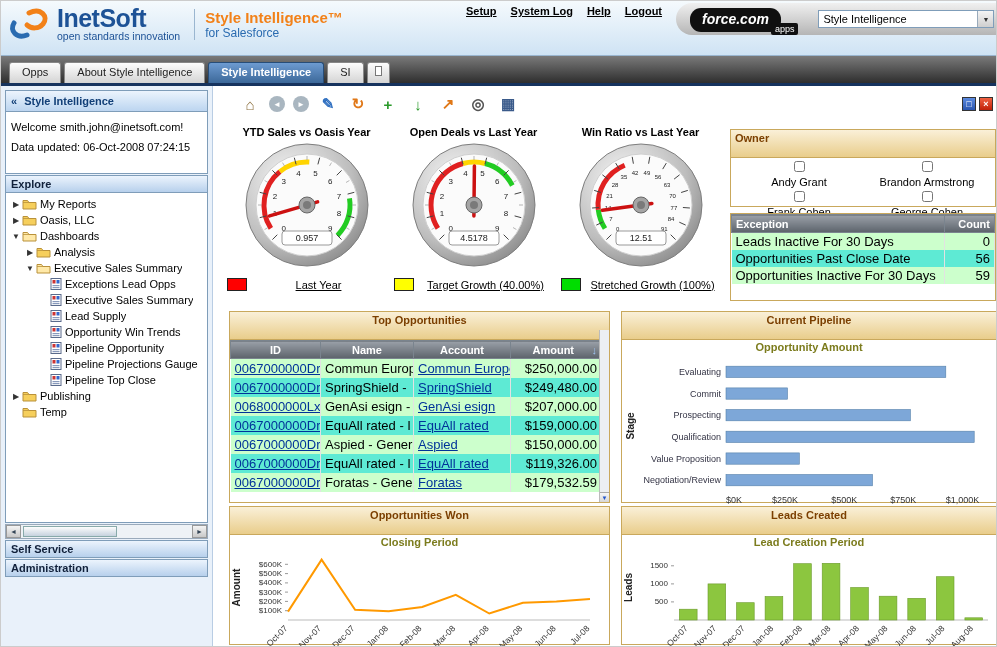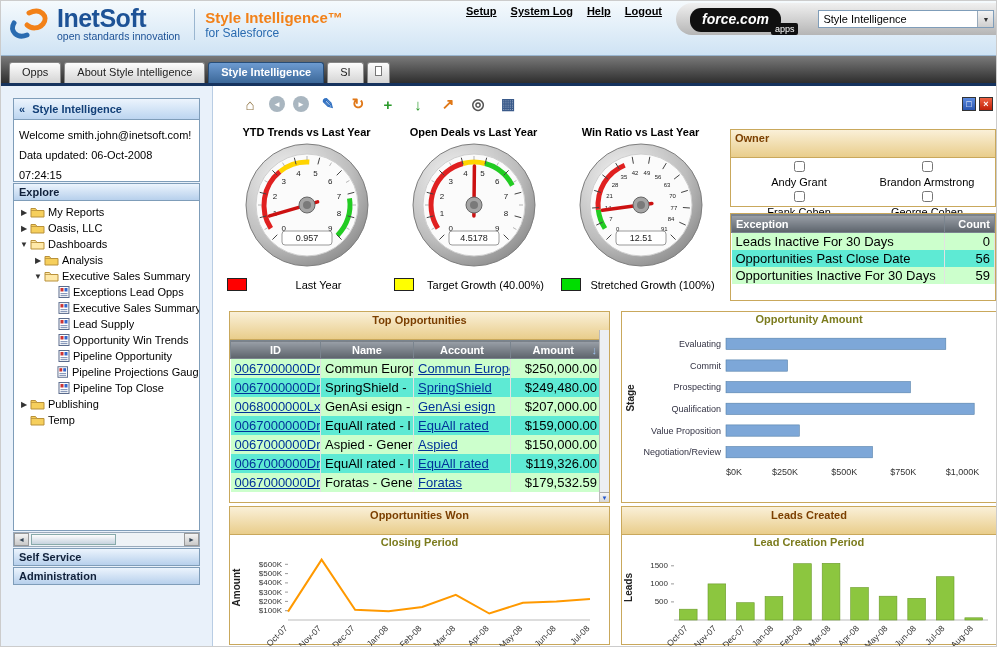--- a/index.html
+++ b/index.html
@@ -39,21 +39,21 @@
     border:1px solid #888;border-bottom:none;border-radius:3px 3px 0 0;color:#222;cursor:pointer;white-space:nowrap;}
   .tab.active{background:linear-gradient(#6d9bd1,#3c6899);color:#fff;font-weight:bold;border-color:#274d78;}
   .tab.stub{padding:3px 7px;}
   .stub-ic{display:inline-block;width:7px;height:10px;background:#fff;border:1px solid #777;}
 
   
   .content{position:absolute;top:85px;left:0;width:997px;height:562px;}
 
   
   .sidebar{position:absolute;left:0;top:0;width:212px;height:100%;background:#e9f1fa;
-    border-right:1px solid #b9cde4;display:flex;flex-direction:column;padding:12px;}
+    border-right:1px solid #b9cde4;display:flex;flex-direction:column;padding:4px;}
   .sb-title{height:22px;background:linear-gradient(#ecf4fd,#bcd5f0);border:1px solid #7f9db9;
     color:#123f77;font-weight:bold;line-height:20px;padding:0 5px;cursor:pointer;}
   .sb-title .collapse{margin-right:7px;}
   .sb-welcome{background:#fff;border:1px solid #7f9db9;border-top:none;padding:6px 5px;height:62px;line-height:1.8;color:#000;}
   .sb-section{height:18px;background:linear-gradient(#ecf4fd,#b7d0ec);border:1px solid #7f9db9;
     font-weight:bold;color:#10203a;line-height:16px;padding:0 5px;margin-top:1px;cursor:pointer;}
   .tree{background:#fff;border:1px solid #7f9db9;border-top:none;height:330px;overflow:hidden;padding-top:3px;}
   .tree-row{height:16px;display:flex;align-items:center;white-space:nowrap;cursor:pointer;}
   .expander{display:inline-block;width:12px;text-align:center;font-size:8px;color:#333;}
   .tree-label{margin-left:3px;overflow:hidden;}
@@ -73,21 +73,21 @@
   .winbtn{width:14px;height:14px;font-size:9px;color:#fff;display:flex;align-items:center;
     justify-content:center;border:1px solid #333;cursor:pointer;}
   .winbtn.restore{background:linear-gradient(#5b8ae0,#2a56b0);}
   .winbtn.close{background:linear-gradient(#f06040,#c02008);font-weight:bold;}
   .dash{position:absolute;left:0;top:40px;right:0;bottom:0;}
 
   
   .gauge-col{position:absolute;top:0;width:167px;text-align:center;}
   .gauge-title{font-weight:bold;font-size:11px;height:15px;}
   .legend-row{position:absolute;top:152px;left:10px;width:501px;display:flex;}
-  .legend-cell{width:167px;display:flex;align-items:center;}
+  .legend-cell{width:167px;display:flex;align-items:center;text-decoration:underline;}
   .swatch{width:20px;height:13px;border:1px solid #222;margin-left:4px;flex:0 0 20px;}
   .legend-label{flex:1;text-align:center;font-size:11px;color:#000;}
 
   
   .panel{position:absolute;background:#fff;border:1px solid #c9a85c;}
   .panel-header{height:28px;line-height:16px;text-align:center;font-weight:bold;color:#7b3f00;
     background:linear-gradient(#faf0d8,#e9cd8b);border-bottom:1px solid #c9a85c;font-size:11px;}
   .panel-header.left{text-align:left;padding-left:4px;}
   .chart-title{text-align:center;font-weight:bold;color:#7c7c1e;font-size:11px;height:15px;line-height:15px;}
   .owner-panel{left:517px;top:3px;width:266px;height:78px;}
@@ -329,21 +329,21 @@
           <span class="tbtn" style="color: rgb(58, 90, 138);">▦</span>
         </div>
       <div class="win-buttons">
         <span class="winbtn restore">□</span>
         <span class="winbtn close">×</span>
       </div>
 
       <div class="dash">
 
         <div class="gauge-col" style="left:10px">
-          <div class="gauge-title">YTD Trends vs Last Year</div>
+          <div class="gauge-title">YTD Sales vs Oasis Year</div>
           <div class="chart"><svg width="136" height="140">
                 <defs>
                   <radialGradient id="mgauge-ytd" cx="35%" cy="30%" r="80%">
                     <stop offset="0%" stop-color="#f5f5f5"></stop>
                     <stop offset="65%" stop-color="#bdbdbd"></stop>
                     <stop offset="100%" stop-color="#868686"></stop>
                   </radialGradient>
                 </defs>
                 <circle cx="68" cy="64" r="61" fill="url(#mgauge-ytd)" stroke="#7e7e7e"></circle>
                 <circle cx="68" cy="64" r="51" fill="#fbfbfb" stroke="#cfcfcf"></circle>
@@ -617,20 +617,21 @@
                   <td class="num">$179,532.59</td>
                 </tr>
               </tbody>
           </table>
           <div class="vscroll">
             <div class="varrow">▼</div>
           </div>
         </section>
 
         <section class="panel pipeline-panel">
+          <div class="panel-header">Current Pipeline</div>
           <div class="chart-title">Opportunity Amount</div>
           <div class="chart"><svg width="372" height="152">
                 <text transform="rotate(-90 12 71)" x="12" y="71" text-anchor="middle" font-size="10" font-weight="bold" fill="#222">Stage</text>
                 <text x="99" y="19.8" text-anchor="end" font-size="9" fill="#334">Evaluating</text>
                 <rect x="104" y="11.2" width="219.8" height="11.3" fill="#7da7d8" stroke="#5580aa" stroke-width="0.6"></rect>
                 <text x="99" y="41.5" text-anchor="end" font-size="9" fill="#334">Commit</text>
                 <rect x="104" y="32.9" width="61.5" height="11.3" fill="#7da7d8" stroke="#5580aa" stroke-width="0.6"></rect>
                 <text x="99" y="63.2" text-anchor="end" font-size="9" fill="#334">Prospecting</text>
                 <rect x="104" y="54.5" width="184.4" height="11.3" fill="#7da7d8" stroke="#5580aa" stroke-width="0.6"></rect>
                 <text x="99" y="84.8" text-anchor="end" font-size="9" fill="#334">Qualification</text>

